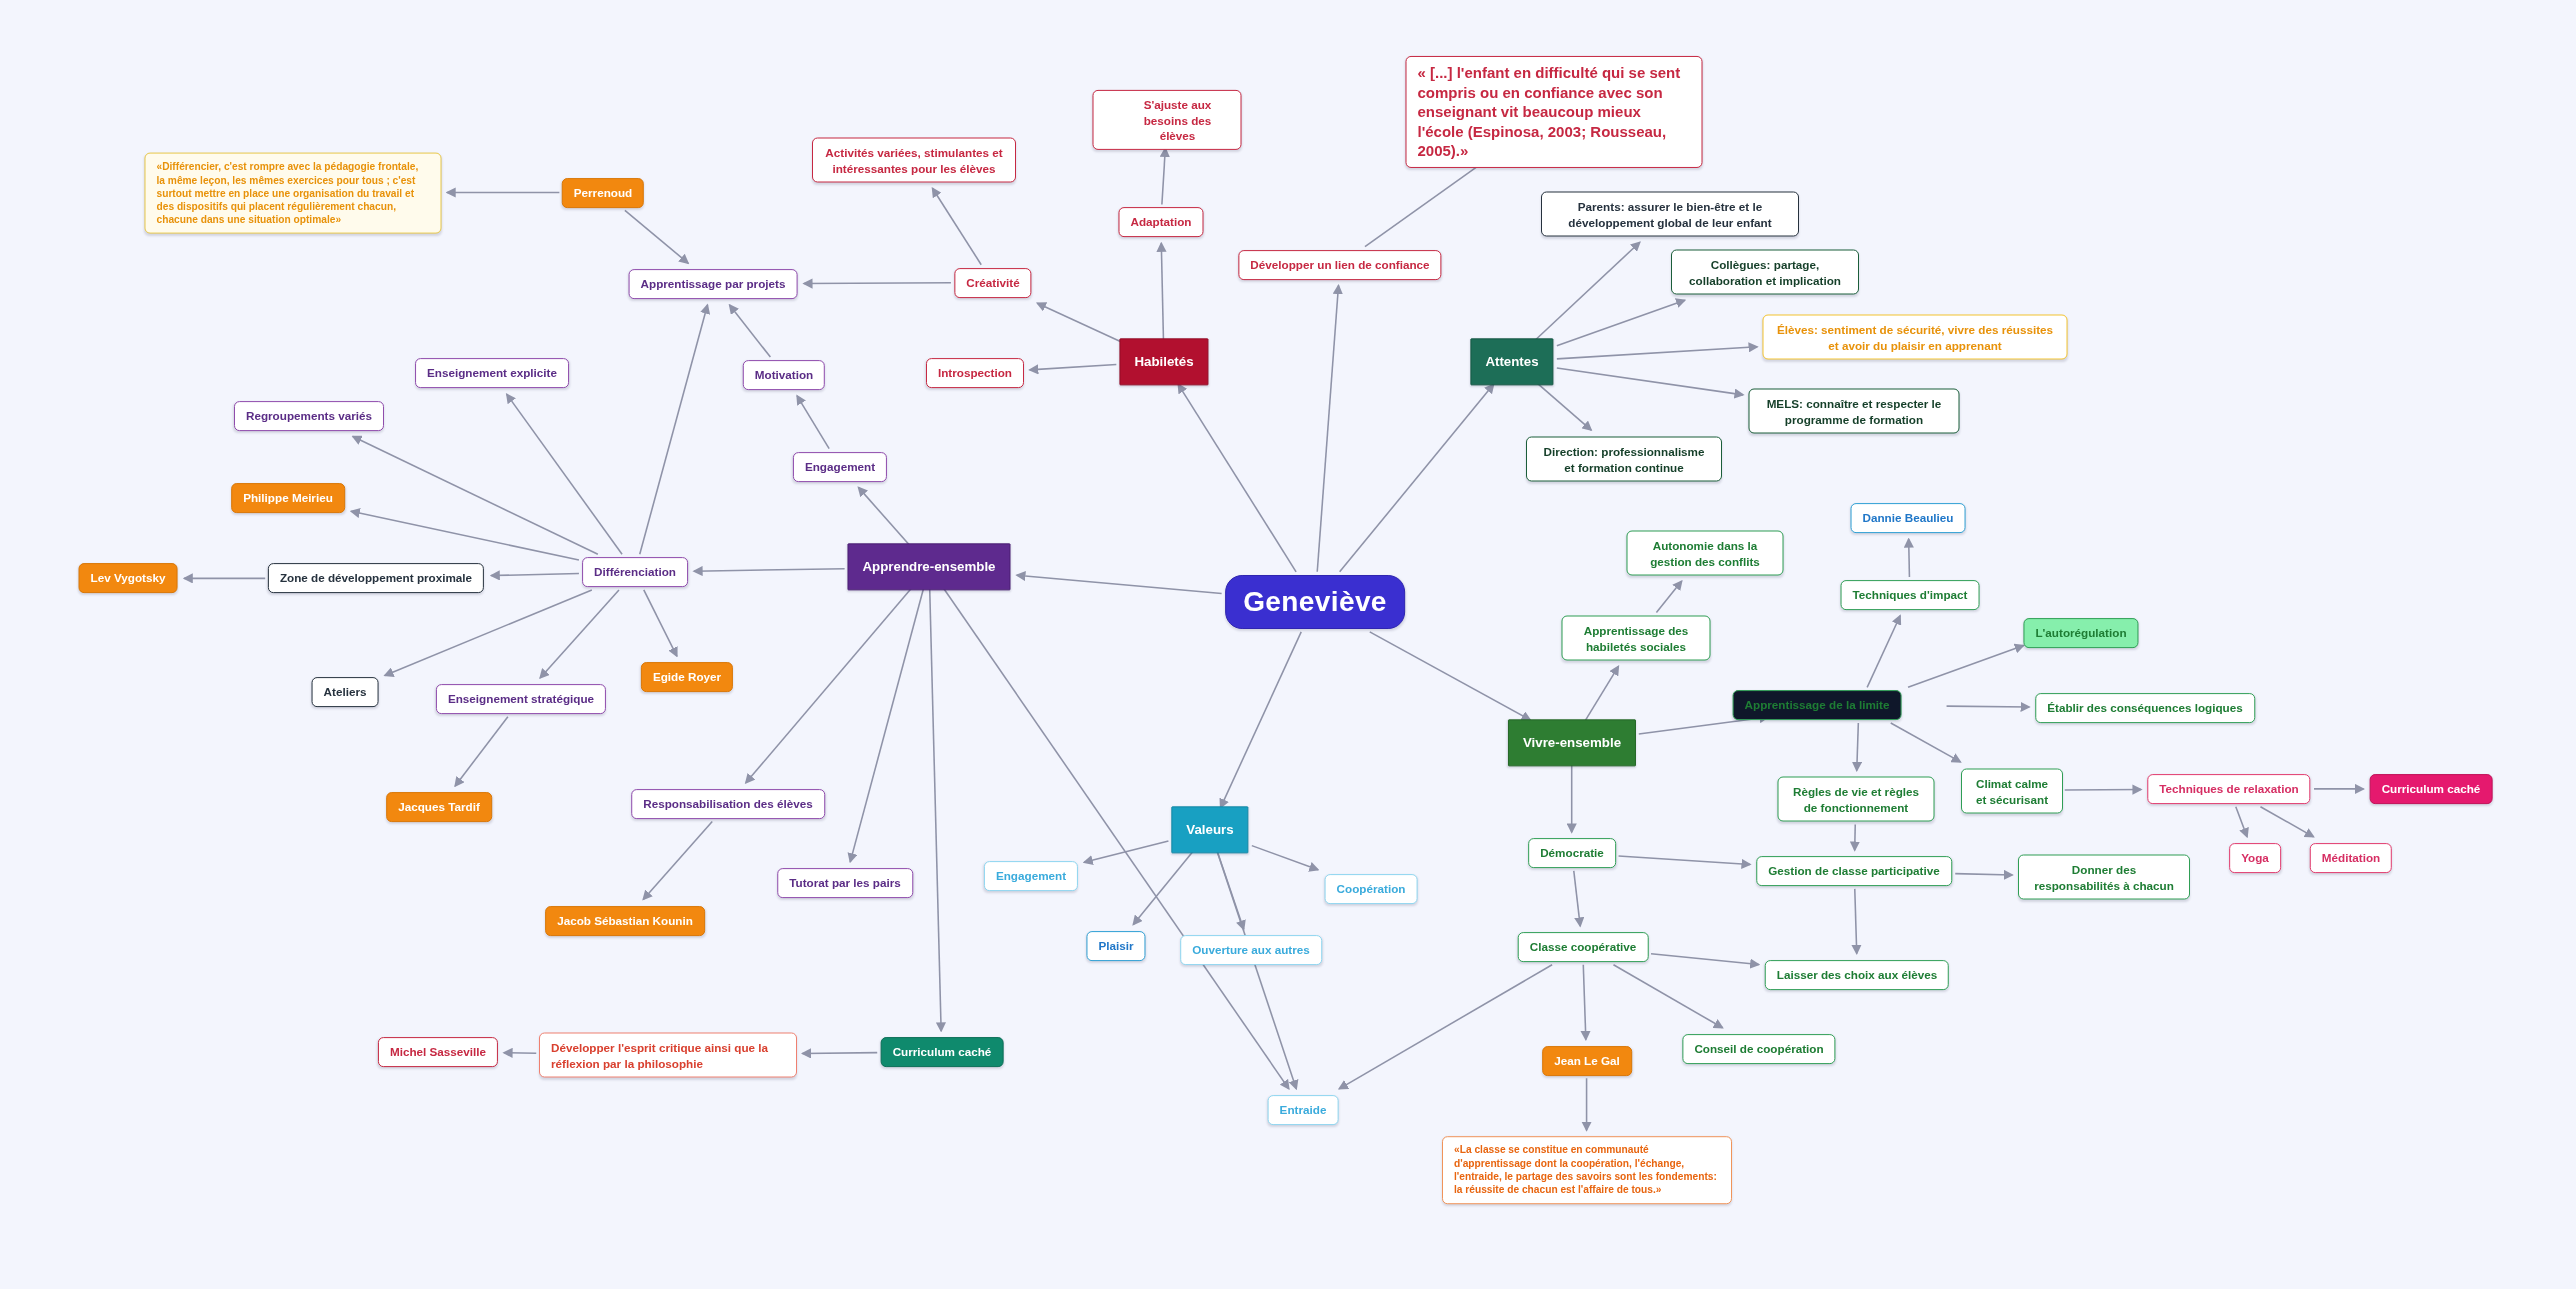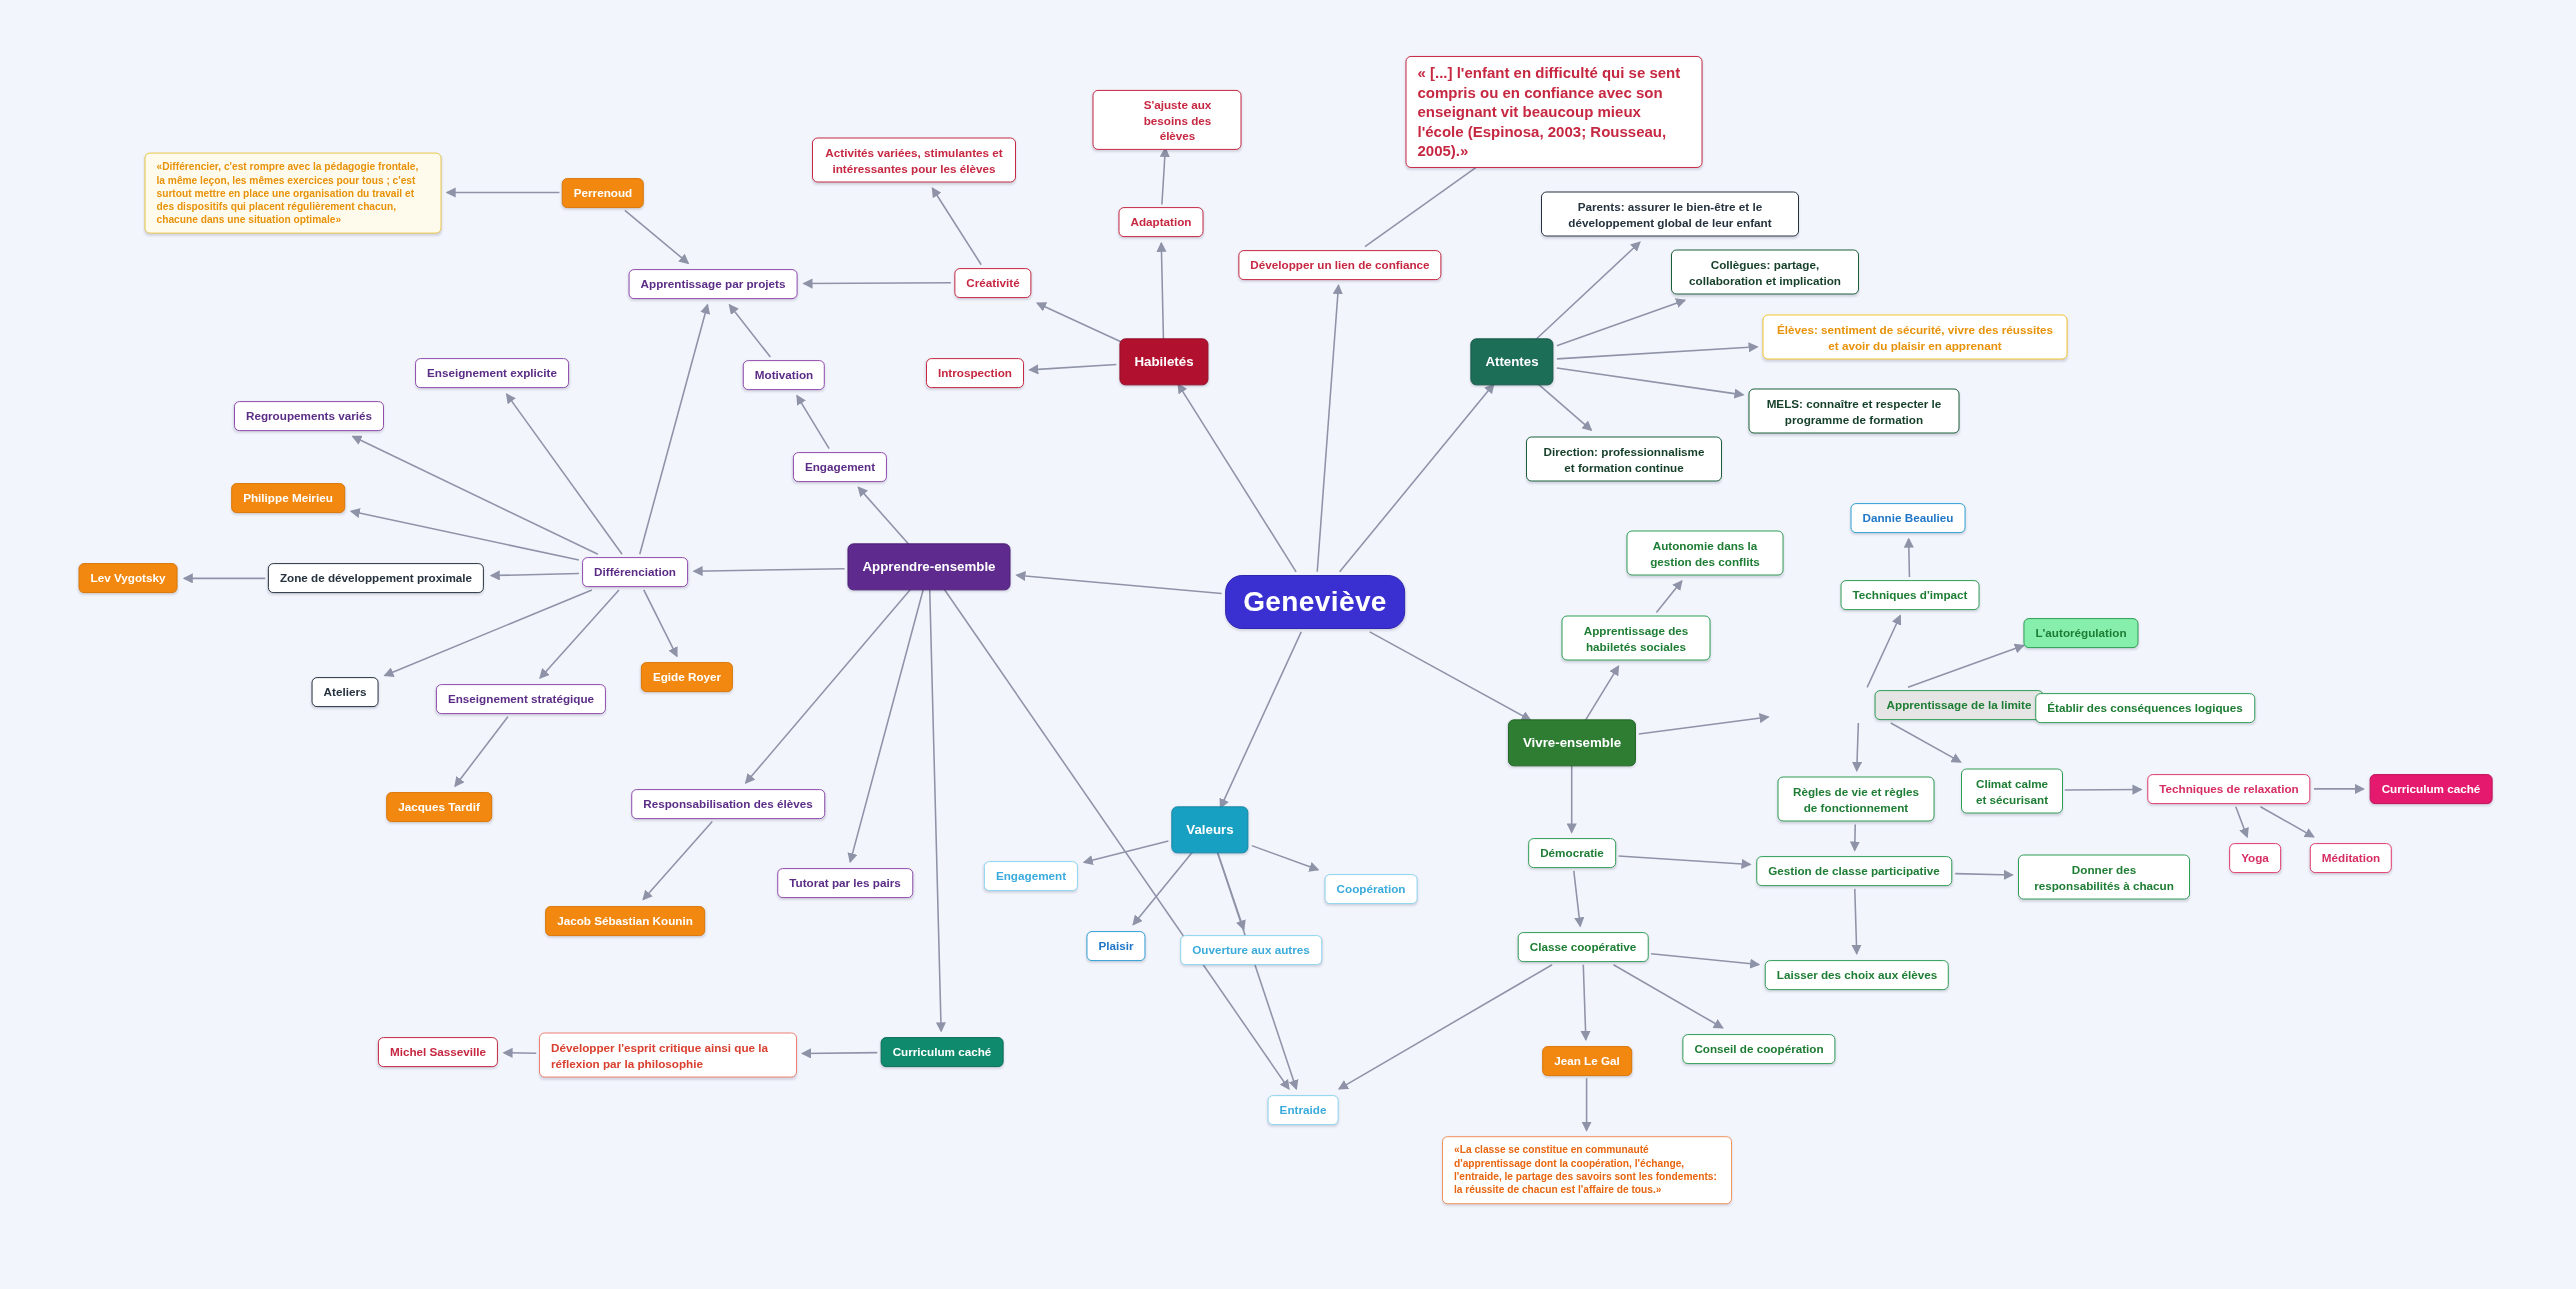--- a/index.html
+++ b/index.html
@@ -35,21 +35,21 @@
   }
   .node.root {
     font-size: 28px;
     padding: 7.8px 17px;
     border-radius: 7px;
     letter-spacing: 0.4px;
   }
   .node.major {
     font-size: 13.3px;
     padding: 14px 14px;
-    border-radius: 6px;
+    border-radius: 1px;
   }
 </style>
 </head>
 <body>
 
 <div id="canvas" style="width: 2576px; height: 1289px; background: rgb(243, 245, 253);">
   <svg id="edges" xmlns="http://www.w3.org/2000/svg" width="2576" height="1289" viewBox="0 0 3291 1647">
     <defs>
       <marker id="arrowhead" viewBox="0 0 10 10" refX="8.5" refY="5" markerWidth="6.5" markerHeight="6.5" orient="auto">
         <path d="M0,0 L10,5 L0,10 z" fill="#8f93a8"></path>
@@ -169,21 +169,21 @@
     <div class="node" style="left: 1031px; top: 876px; background: rgb(255, 255, 255); border-color: rgb(142, 214, 240); color: rgb(58, 171, 220);">Engagement</div>
     <div class="node" style="left: 1371px; top: 889px; background: rgb(255, 255, 255); border-color: rgb(142, 214, 240); color: rgb(58, 171, 220);">Coopération</div>
     <div class="node" style="left: 1116px; top: 946px; background: rgb(255, 255, 255); border-color: rgb(46, 159, 212); color: rgb(32, 119, 200);">Plaisir</div>
     <div class="node" style="left: 1251px; top: 950px; background: rgb(255, 255, 255); border-color: rgb(142, 214, 240); color: rgb(58, 171, 220);">Ouverture aux autres</div>
     <div class="node" style="left: 1303px; top: 1110px; background: rgb(255, 255, 255); border-color: rgb(142, 214, 240); color: rgb(58, 171, 220);">Entraide</div>
     <div class="node" style="left: 1705px; top: 553px; background: rgb(255, 255, 255); border-color: rgb(47, 158, 85); color: rgb(30, 125, 52); max-width: 157px; white-space: normal;">Autonomie dans la gestion des conflits</div>
     <div class="node" style="left: 1636px; top: 638px; background: rgb(255, 255, 255); border-color: rgb(47, 158, 85); color: rgb(30, 125, 52); max-width: 149px; white-space: normal;">Apprentissage des habiletés sociales</div>
     <div class="node" style="left: 1908px; top: 518px; background: rgb(255, 255, 255); border-color: rgb(46, 159, 212); color: rgb(32, 119, 200);">Dannie Beaulieu</div>
     <div class="node" style="left: 1910px; top: 595px; background: rgb(255, 255, 255); border-color: rgb(47, 158, 85); color: rgb(30, 125, 52);">Techniques d'impact</div>
     <div class="node" style="left: 2081px; top: 625px; background: #86efac; border-color: rgb(47, 158, 85); color: rgb(30, 125, 52); margin-top: 8px;">L'autorégulation</div>
-    <div class="node" style="left: 1959px; top: 705px; background: #e5e5e5; border-color: rgb(47, 158, 85); color: rgb(30, 125, 52); text-align: center;">Apprentissage de la limite</div>
+    <div class="node" style="left: 1817px; top: 705px; background: #0f172a; border-color: rgb(47, 158, 85); color: rgb(30, 125, 52); text-align: center;">Apprentissage de la limite</div>
     <div class="node" style="left: 2145px; top: 708px; background: rgb(255, 255, 255); border-color: rgb(47, 158, 85); color: rgb(30, 125, 52);">Établir des conséquences logiques</div>
     <div class="node" style="left: 2012px; top: 791px; background: rgb(255, 255, 255); border-color: rgb(47, 158, 85); color: rgb(30, 125, 52); max-width: 102px; white-space: normal;">Climat calme et sécurisant</div>
     <div class="node" style="left: 2229px; top: 789px; background: rgb(255, 255, 255); border-color: rgb(226, 58, 109); color: rgb(214, 46, 99);">Techniques de relaxation</div>
     <div class="node" style="left: 2431px; top: 789px; background: rgb(229, 25, 110); border-color: rgb(192, 16, 88); color: rgb(255, 255, 255);">Curriculum caché</div>
     <div class="node" style="left: 2255px; top: 858px; background: rgb(255, 255, 255); border-color: rgb(226, 58, 109); color: rgb(214, 46, 99);">Yoga</div>
     <div class="node" style="left: 2351px; top: 858px; background: rgb(255, 255, 255); border-color: rgb(226, 58, 109); color: rgb(214, 46, 99);">Méditation</div>
     <div class="node" style="left: 1856px; top: 799px; background: rgb(255, 255, 255); border-color: rgb(47, 158, 85); color: rgb(30, 125, 52); max-width: 157px; white-space: normal;">Règles de vie et règles de fonctionnement</div>
     <div class="node" style="left: 1854px; top: 871px; background: rgb(255, 255, 255); border-color: rgb(47, 158, 85); color: rgb(30, 125, 52);">Gestion de classe participative</div>
     <div class="node" style="left: 2104px; top: 877px; background: rgb(255, 255, 255); border-color: rgb(47, 158, 85); color: rgb(30, 125, 52); max-width: 172px; white-space: normal;">Donner des responsabilités à chacun</div>
     <div class="node" style="left: 1572px; top: 853px; background: rgb(255, 255, 255); border-color: rgb(47, 158, 85); color: rgb(30, 125, 52);">Démocratie</div>

